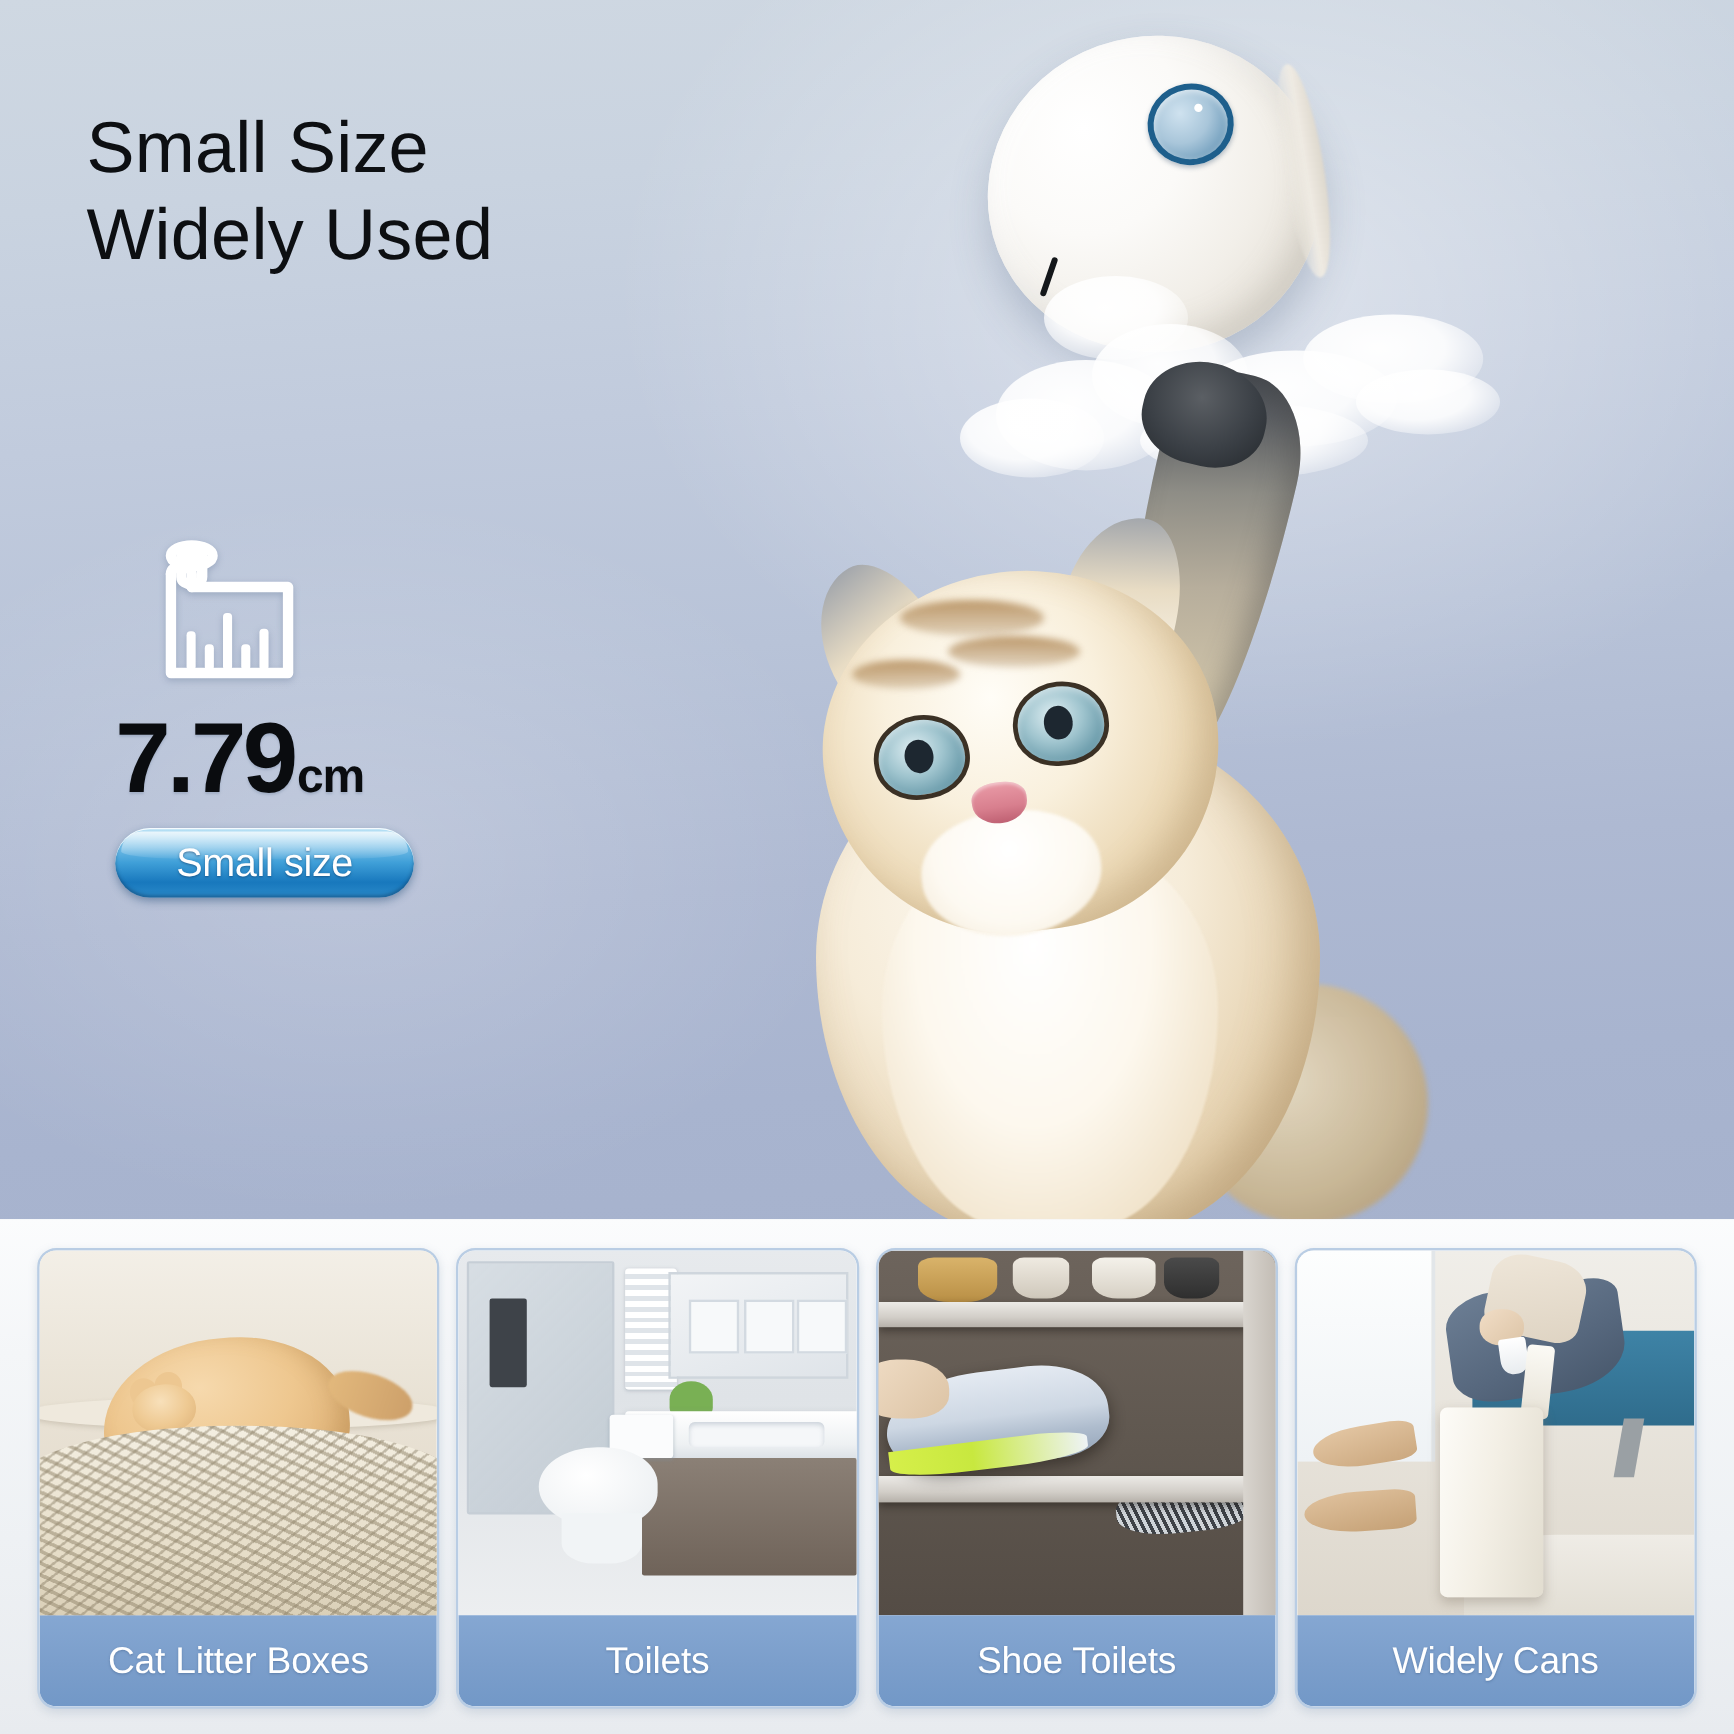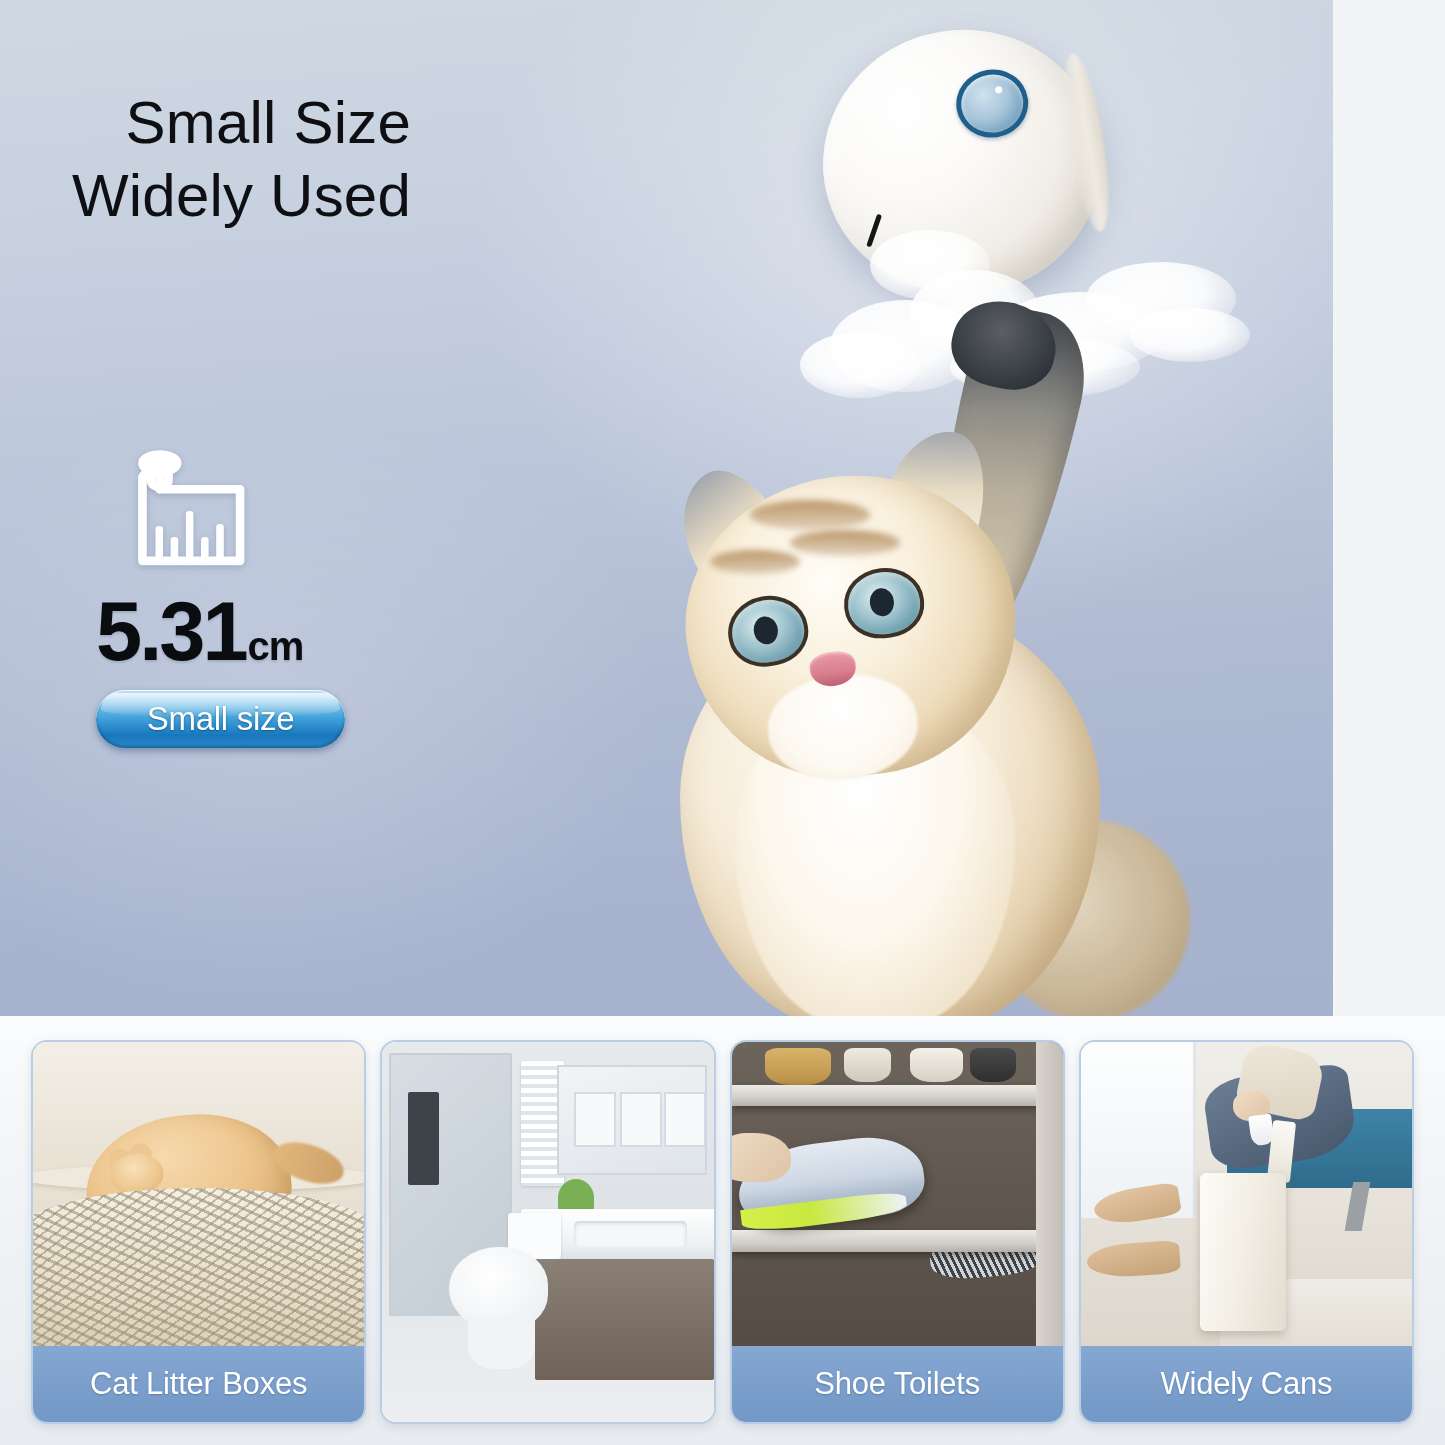--- a/index.html
+++ b/index.html
@@ -16,32 +16,31 @@
     width: 1445px;
     height: 1445px;
     overflow: hidden;
     background: #f2f4f6;
   }
 
   
   .hero {
     position: absolute;
     left: 0; top: 0;
-    width: 1333px;
+    width: 1445px;
     height: 1016px;
     overflow: hidden;
     background: linear-gradient(176deg,
         #cfd8e2 0%,
         #c9d3e0 16%,
         #c1cbdd 34%,
         #b8c3d8 52%,
         #aeb9d2 70%,
         #a8b4cf 86%,
         #a6b2cd 100%);
-    text-align: right;
   }
   
   .hero-glow {
     position: absolute;
     left: 36%; top: -14%;
     width: 70%; height: 75%;
     background: radial-gradient(ellipse at 50% 50%,
        rgba(255,255,255,0.45) 0%,
        rgba(255,255,255,0.18) 42%,
        rgba(255,255,255,0) 72%);
@@ -534,21 +533,21 @@
         <g fill="#ffffff">
           <rect x="34" y="72" width="7" height="30" rx="3"></rect>
           <rect x="48" y="82" width="7" height="20" rx="3"></rect>
           <rect x="62" y="58" width="7" height="44" rx="3"></rect>
           <rect x="76" y="82" width="7" height="20" rx="3"></rect>
           <rect x="90" y="70" width="7" height="32" rx="3"></rect>
         </g>
       </svg>
 
       <div class="size-value">
-        <span>5.31</span>
+        <span>7.79</span>
         <span class="size-unit">cm</span>
       </div>
 
       <div class="size-pill">
         <span class="size-pill-label">Small size</span>
       </div>
     </div>
   </div>
 
   <div class="strip">
@@ -586,20 +585,21 @@
             <div class="bt-plant"></div>
             <div class="bt-pot"></div>
             <div class="bt-counter"></div>
             <div class="bt-sink"></div>
             <div class="bt-cab"></div>
             <div class="bt-toilet-tank"></div>
             <div class="bt-toilet-bowl"></div>
             <div class="bt-toilet-base"></div>
           </div>
         </div>
+        <div class="card-caption">Toilets</div>
       </div>
 
       <div class="card">
         <div class="card-photo">
           <div class="sc-shoe">
             <div class="sh-heel sh-heel-a"></div>
             <div class="sh-heel sh-heel-b"></div>
             <div class="sh-heel sh-heel-c"></div>
             <div class="sh-heel sh-heel-d"></div>
             <div class="sh-shelf sh-shelf-top"></div>

